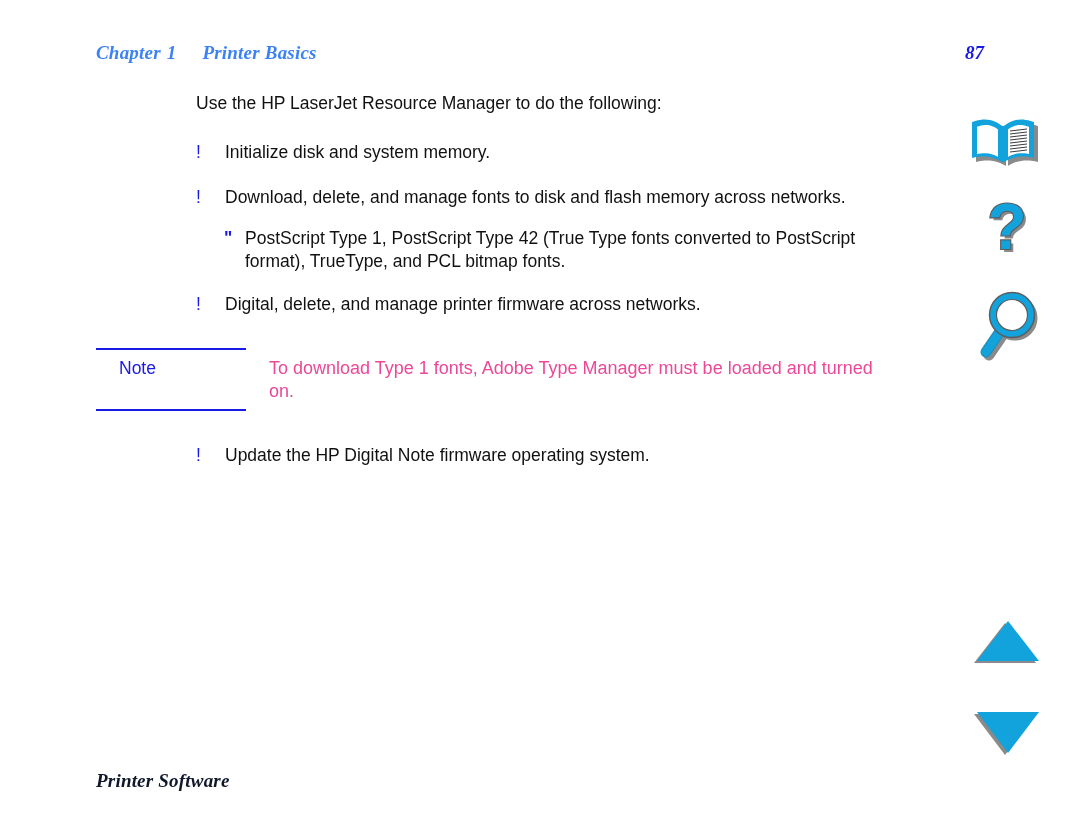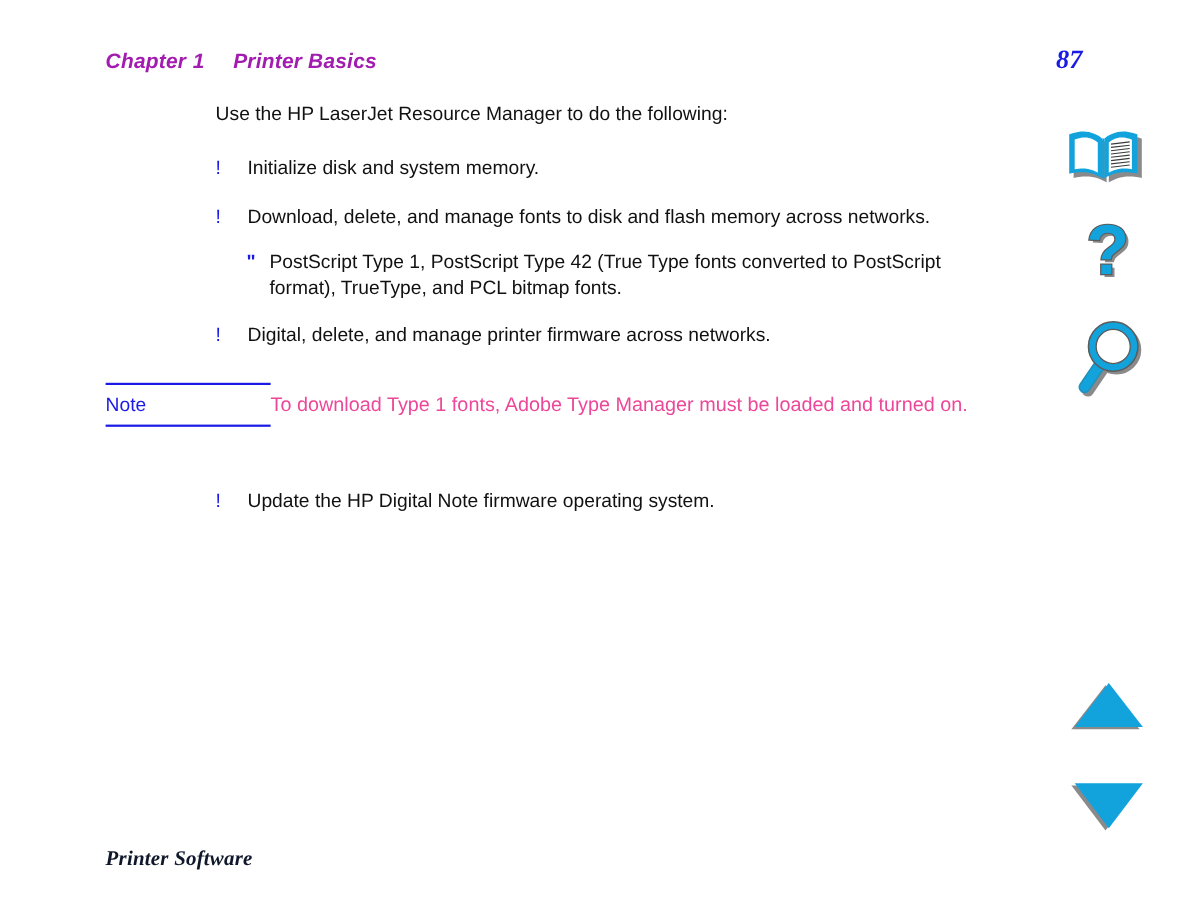--- a/index.html
+++ b/index.html
@@ -25,35 +25,35 @@
   .header {
     position: absolute;
     left: 96px;
     top: 42px;
     width: 888px;
     display: flex;
     align-items: baseline;
     justify-content: space-between;
   }
   .header-left {
-    font-family: Liberation Sans, sans-serif;
+    font-family: Liberation Serif, serif;
     font-weight: bold;
     font-style: italic;
     font-size: 19px;
-    color: #a21caf;
+    color: #3b82f6;
     letter-spacing: 0.2px;
     white-space: nowrap;
   }
   .header-left .chapter-word { margin-right: 6px; }
   .header-left .chapter-num { margin-right: 26px; }
   .header-page {
     font-family: "Liberation Serif", serif;
     font-weight: bold;
     font-style: italic;
-    font-size: 24px;
+    font-size: 19px;
     color: #1A1AE6;
   }
 
   
   .body-col {
     position: absolute;
     left: 196px;
     top: 92px;
     width: 700px;
   }
@@ -122,20 +122,21 @@
     display: flex;
     align-items: flex-start;
     padding: 7px 0 5px 0;
   }
   .note-label {
     flex: 0 0 auto;
     width: 150px;
     color: #1A1AE6;
     font-size: 17.5px;
     line-height: 23px;
+    margin-left: 23px;
   }
   .note-text {
     flex: 1 1 auto;
     font-size: 18px;
     line-height: 23px;
     color: #ec4899;
     max-width: 640px;
   }
   .note-rule-bottom { margin-top: 1px; }
 

